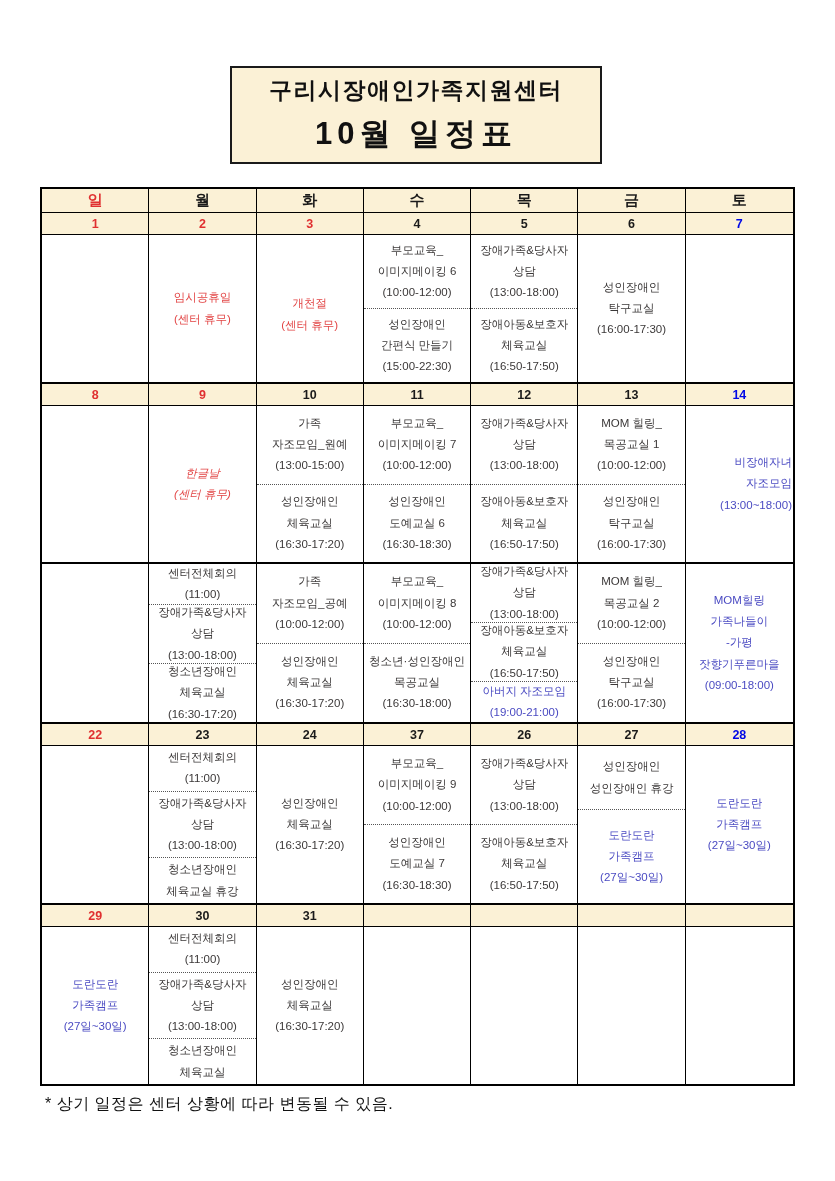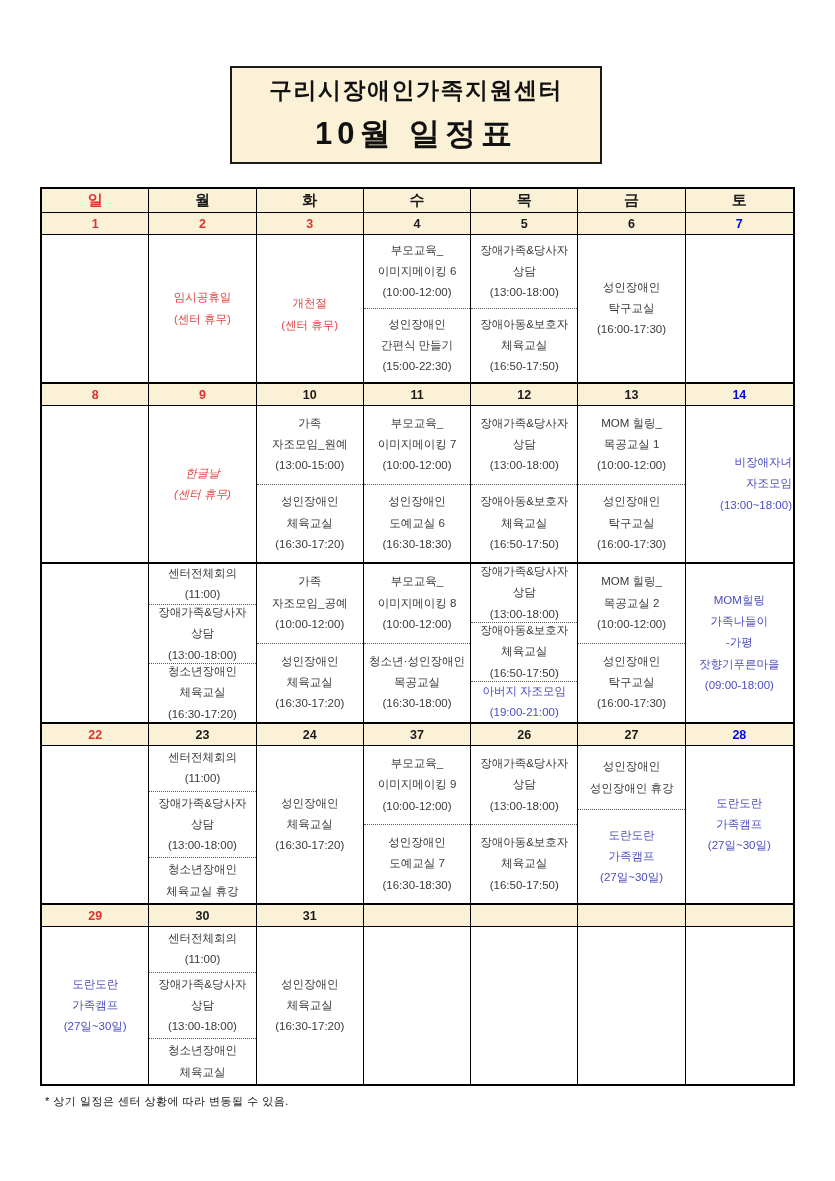--- a/index.html
+++ b/index.html
@@ -60,21 +60,21 @@
     box-sizing:border-box;
   }
   .event + .event { border-top:1px dotted #555; }
   .c-red   { color:#E03030; }
   .c-blue  { color:#0008E6; }
   .c-black { color:#1a1a1a; }
   .event.ev-red  { color:#E24444; }
   .event.ev-blue { color:#4A4AC2; }
   .footnote {
     position:absolute; left:45px; top:1094px;
-    font-size:11px; color:#111; letter-spacing:0.5px;
+    font-size:16px; color:#111; letter-spacing:0.5px;
   }
 </style>
 </head>
 <body>
 
 <div class="page">
 
   <div class="title-box">
     <div class="title-org">구리시장애인가족지원센터</div>
     <div class="title-month">10월  일정표</div>

